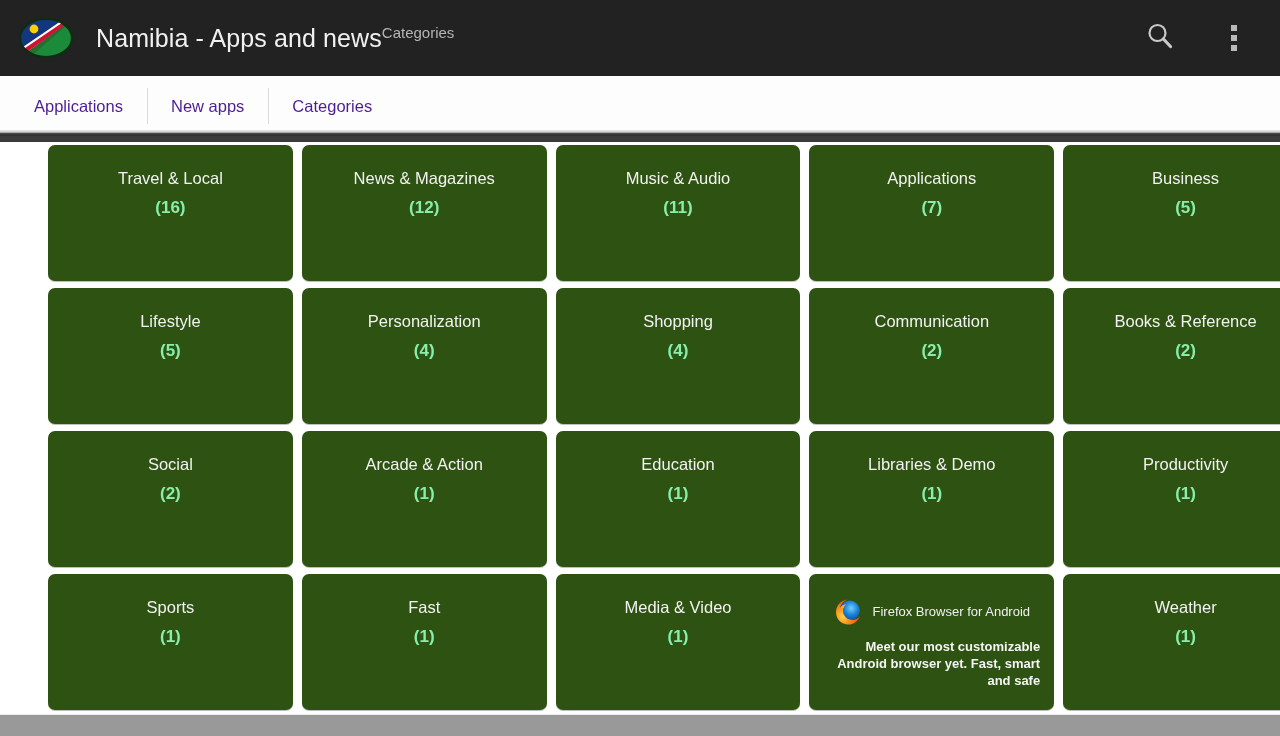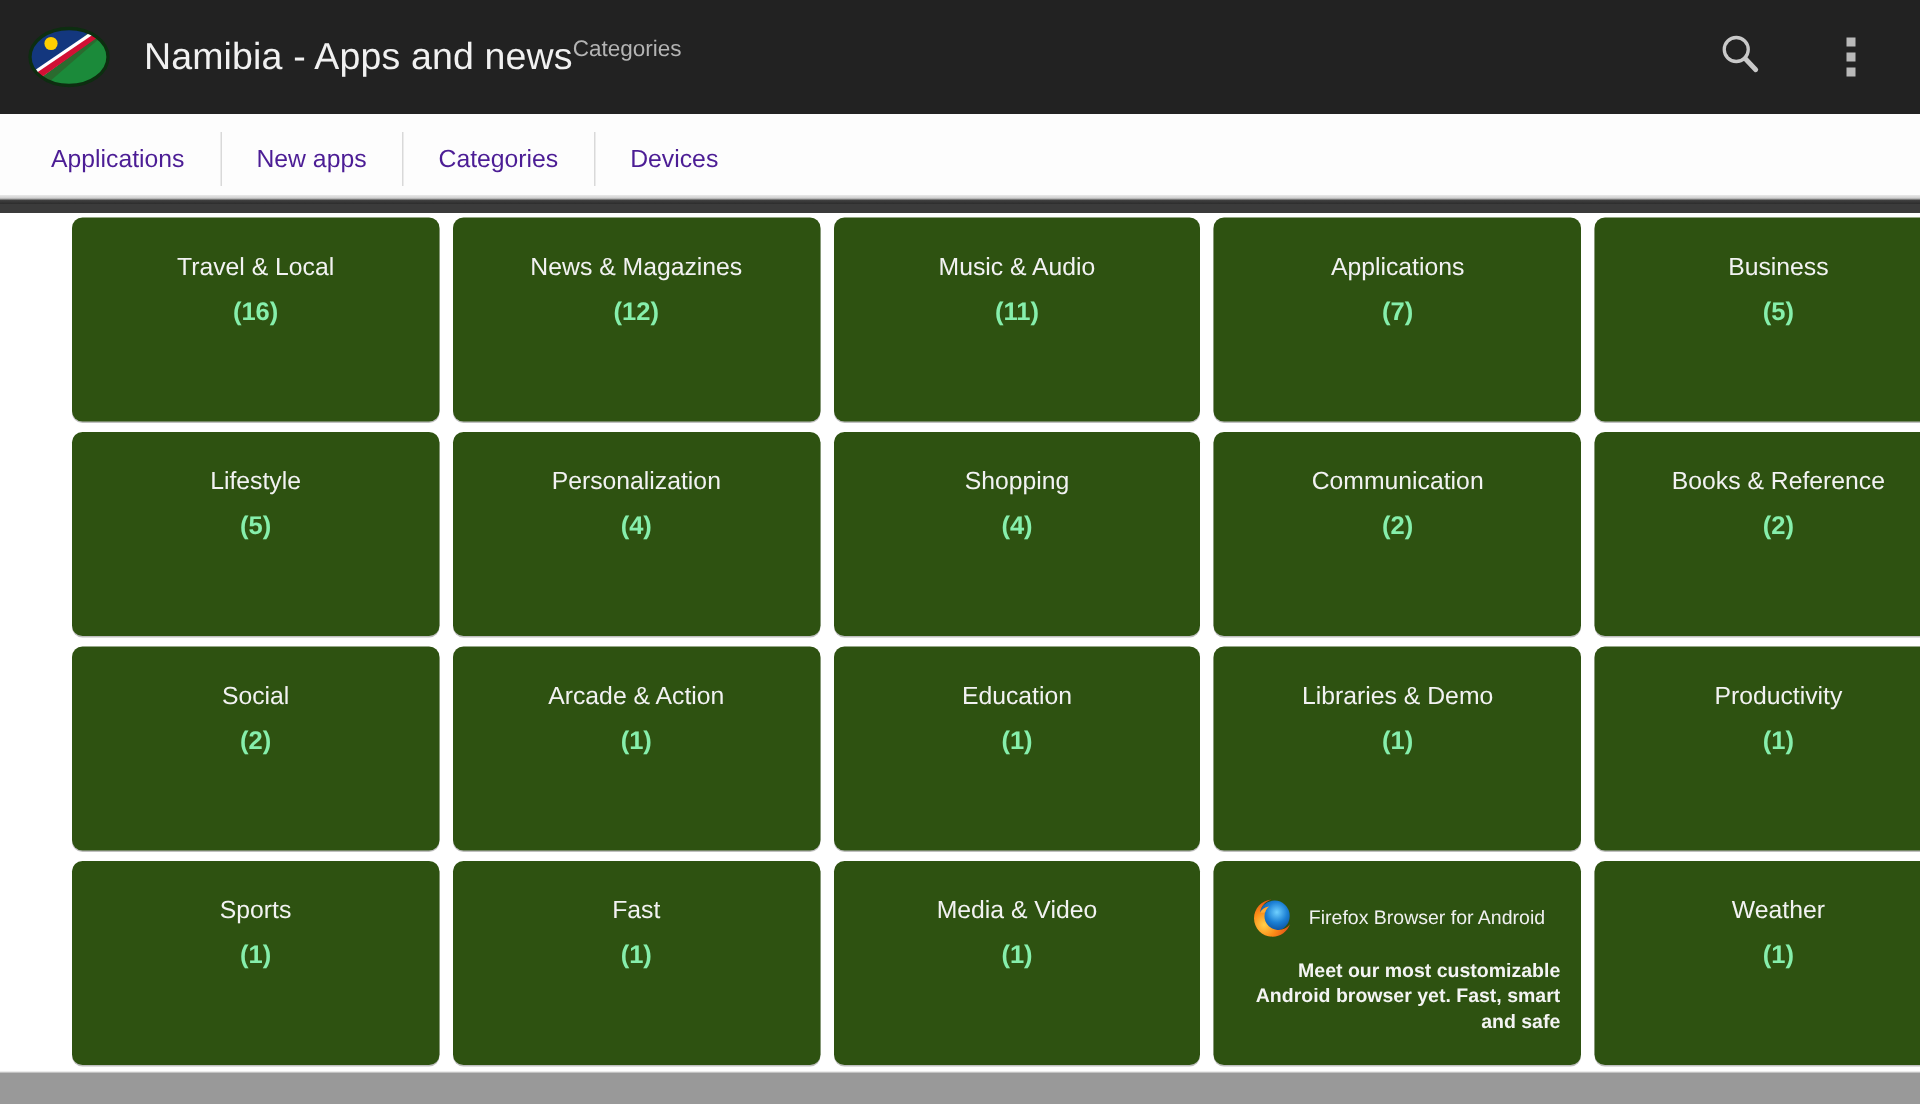--- a/index.html
+++ b/index.html
@@ -266,23 +266,20 @@
 
 <div class="tab-bar">
   <div class="tab">
     <span>Applications</span>
   </div>
   <div class="tab">
     <span>New apps</span>
   </div>
   <div class="tab">
     <span>Categories</span>
-  </div>
-  <div class="tab">
-    <span>Devices</span>
   </div>
 </div>
 <div class="tab-shadow"></div>
 <div class="tab-underline"></div>
 
 <div class="grid">
 
   <div class="card">
     <div class="card-title">Travel &amp; Local</div>
     <div class="card-count">(16)</div>

